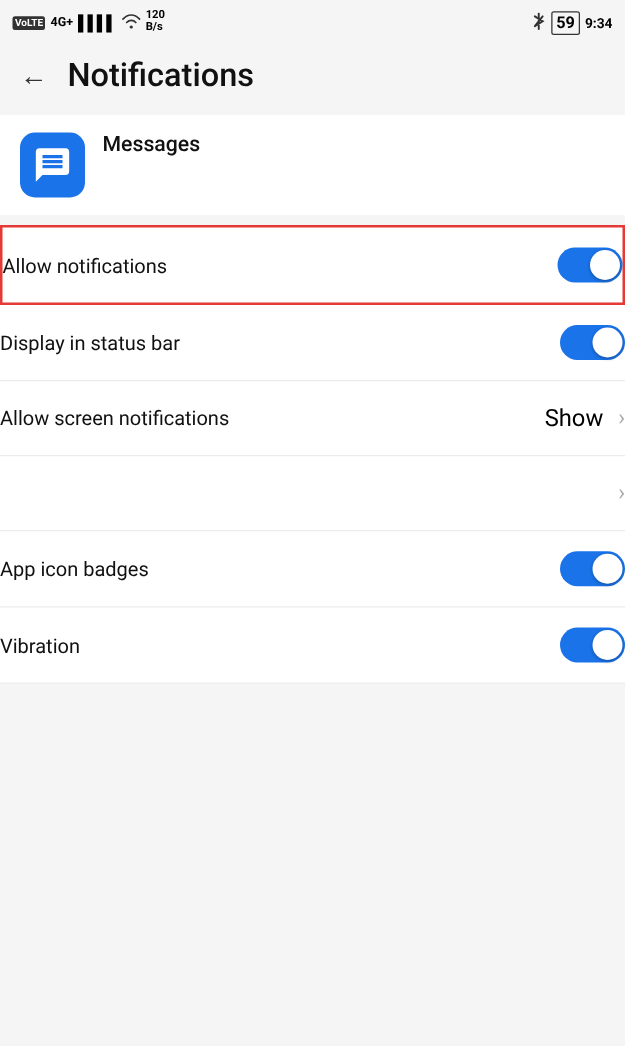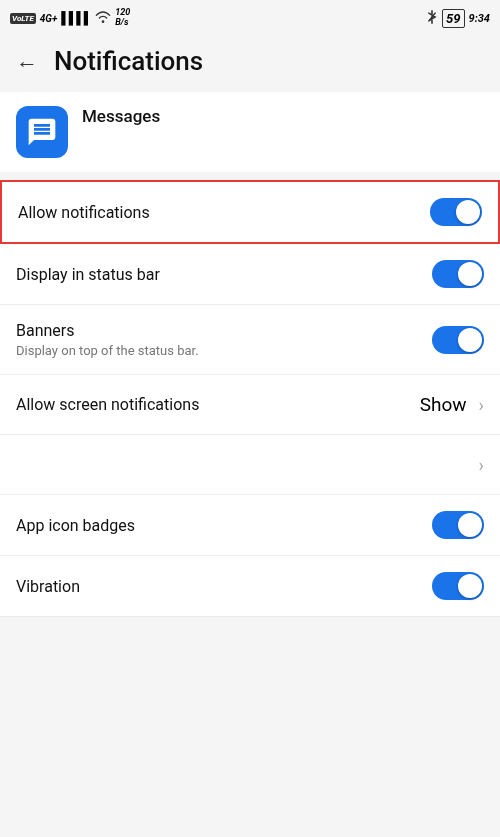--- a/index.html
+++ b/index.html
@@ -19,21 +19,20 @@
     
     .status-bar {
       height: 36px;
       background: #f5f5f5;
       display: flex;
       align-items: center;
       justify-content: space-between;
       padding: 0 10px;
       font-size: 11px;
       font-weight: 600;
-      font-style: italic;
     }
 
     .status-left {
       display: flex;
       align-items: center;
       gap: 4px;
       font-size: 10px;
       font-weight: bold;
     }
 
@@ -114,21 +113,21 @@
       margin-top: 2px;
     }
 
     
     .settings-section {
       background: white;
       margin-bottom: 0;
     }
 
     .settings-item {
-      padding: 16px 16px;
+      padding: 16px 0;
       display: flex;
       align-items: center;
       justify-content: flex-end;
       border-bottom: 1px solid #ececec;
       min-height: 60px;
     }
 
     .settings-item.highlighted {
       border: 2px solid #e53935;
       margin: 0;
@@ -265,29 +264,20 @@
     <div class="settings-item">
       <div class="settings-item-left">
         <div class="settings-item-title">Display in status bar</div>
       </div>
       <div class="toggle on">
         <div class="toggle-knob"></div>
       </div>
     </div>
     <div class="settings-item">
       <div class="settings-item-left">
-        <div class="settings-item-title">Banners</div>
-        <div class="settings-item-subtitle">Display on top of the status bar.</div>
-      </div>
-      <div class="toggle on">
-        <div class="toggle-knob"></div>
-      </div>
-    </div>
-    <div class="settings-item">
-      <div class="settings-item-left">
         <div class="settings-item-title">Allow screen notifications</div>
       </div>
       <div class="lock-screen-right">
         <span class="lock-screen-value">Show</span>
         <span class="chevron">›</span>
       </div>
     </div>
     <div class="settings-item">
       <div class="lock-screen-right">
         <span class="chevron">›</span>

